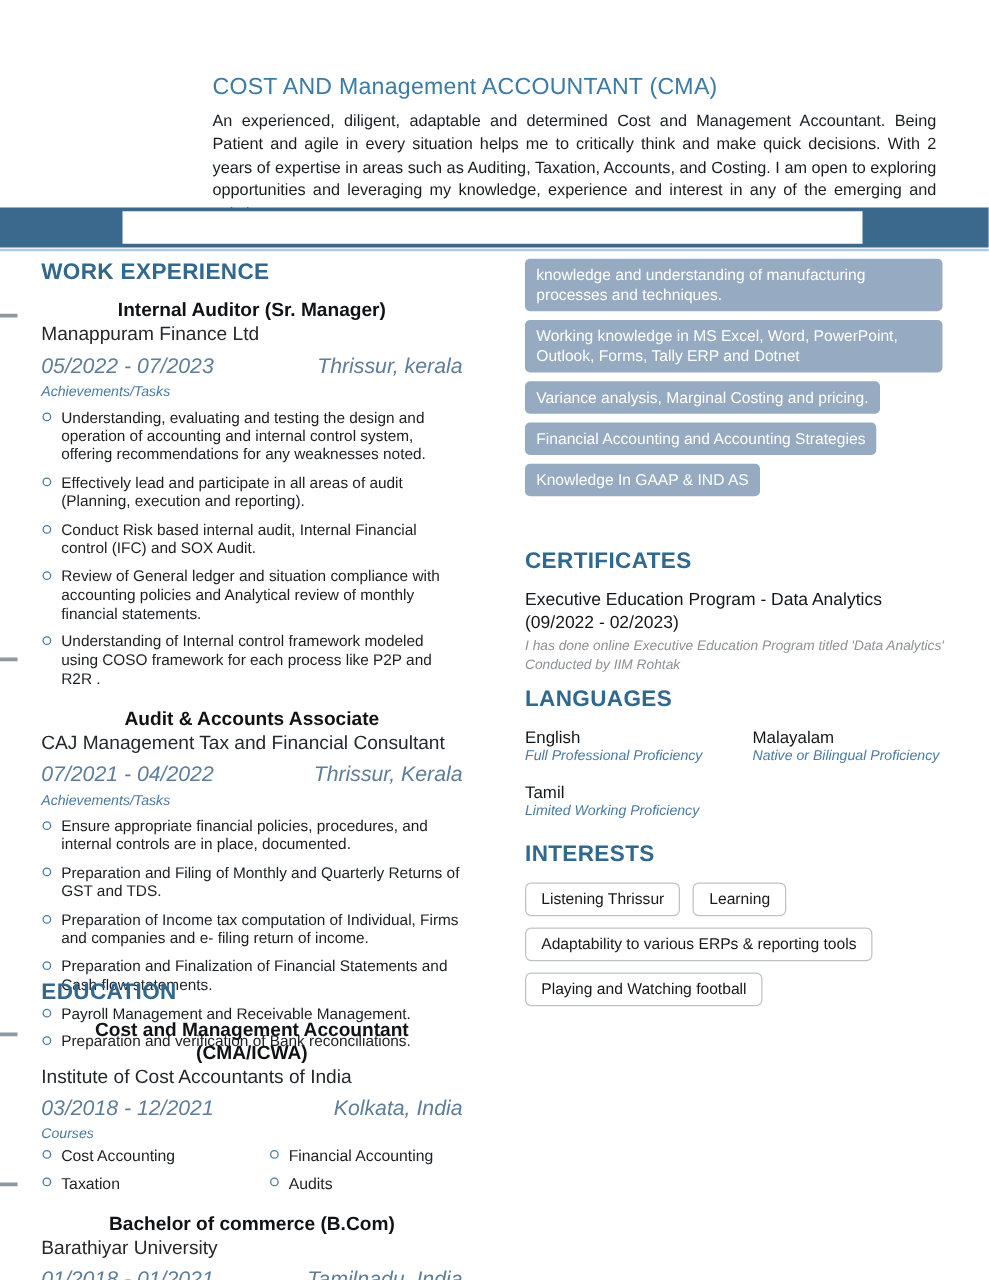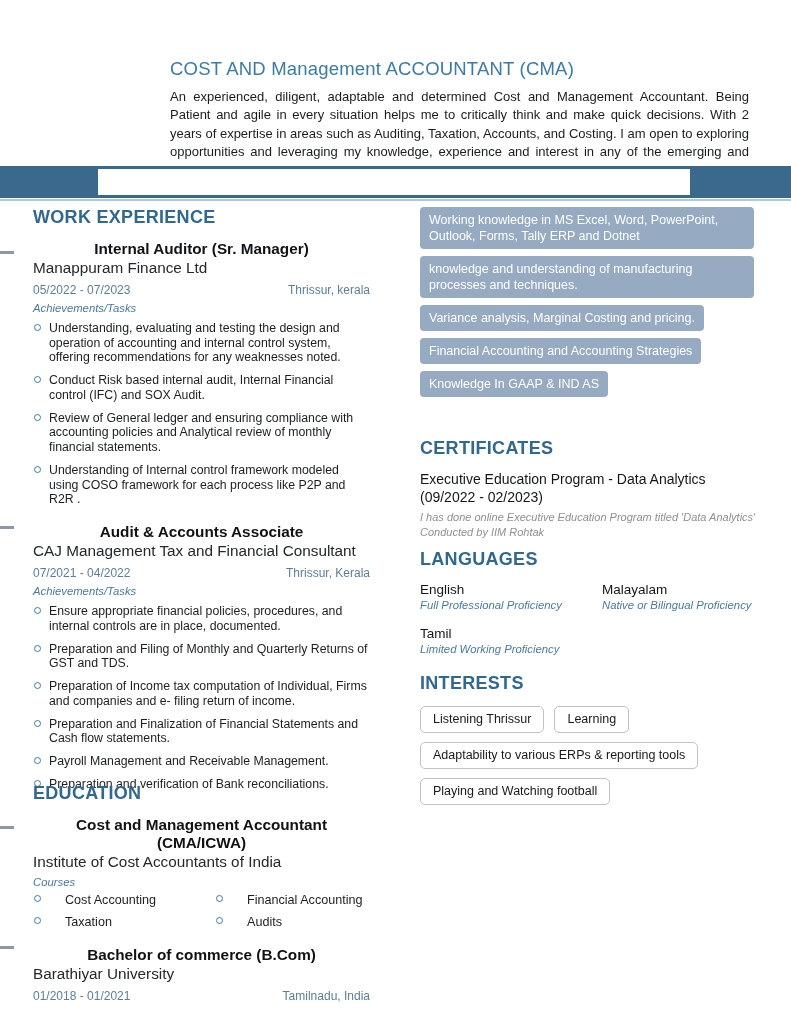--- a/index.html
+++ b/index.html
@@ -23,39 +23,39 @@
   .dash{position:absolute;left:0;width:14px;height:3px;background:#8c98a2;}
   
   .sec{position:absolute;}
   .sec h2{
     font-size:18px;font-weight:700;color:#31688e;letter-spacing:.3px;margin:0 0 12px 0;
   }
   .job-title{font-size:15.3px;font-weight:700;color:#101215;line-height:1.18;text-align:center;}
   .job-company{font-size:15.3px;font-weight:400;color:#24282c;line-height:1.3;}
   .meta-row{
     display:flex;justify-content:space-between;align-items:baseline;
-    font-size:12px;color:#5e7d99;margin-top:5px;
+    font-size:17px;font-style:italic;color:#5e7d99;margin-top:5px;
   }
   .tasks-label{font-size:11.3px;font-style:italic;color:#49799f;margin-top:5px;}
   ul.bullets{list-style:none;margin:7px 0 0 0;padding:0;}
   ul.bullets li{
     display:flex;align-items:flex-start;margin-bottom:8px;
     font-size:12.3px;line-height:1.2;color:#1b1e22;
   }
   .ring{
     flex:0 0 auto;width:5px;height:5px;border:1.6px solid #447aa1;border-radius:50%;
     margin:3px 8px 0 1px;background:#fff;
   }
   .job + .job{margin-top:16px;}
   
   .courses-label{font-size:11.3px;font-style:italic;color:#49799f;margin-top:4px;}
   .courses-grid{
     display:grid;grid-template-columns:182px 1fr;margin-top:4px;row-gap:6px;
   }
-  .course-item{display:flex;align-items:flex-start;font-size:12.6px;color:#1b1e22;line-height:1.3;gap:16px;}
+  .course-item{display:flex;align-items:flex-start;font-size:12.6px;color:#1b1e22;line-height:1.3;}
   .edu-entry + .edu-entry{margin-top:15px;}
   
   .skill-pill{
     display:table;background:#96abc1;color:#ffffff;border-radius:4px;
     font-size:12.5px;line-height:1.28;padding:5px 9px;margin-bottom:7px;max-width:316px;
   }
   
   .cert-title{font-size:14px;color:#131619;line-height:1.28;margin:0;}
   .cert-note{font-size:11px;font-style:italic;color:#8d9094;line-height:1.35;margin-top:3px;}
   
@@ -99,25 +99,29 @@
         <span>Thrissur, kerala</span>
       </div>
       <div class="tasks-label">Achievements/Tasks</div>
       <ul class="bullets">
         <li>
             <span class="ring"></span>
             <span>Understanding, evaluating and testing the design and operation of accounting and internal control system, offering recommendations for any weaknesses noted.</span>
           </li>
         <li>
             <span class="ring"></span>
+            <span>Effectively lead and participate in all areas of audit (Planning, execution and reporting).</span>
+          </li>
+        <li>
+            <span class="ring"></span>
             <span>Conduct Risk based internal audit, Internal Financial control (IFC) and SOX Audit.</span>
           </li>
         <li>
             <span class="ring"></span>
-            <span>Review of General ledger and ensuring compliance with accounting policies and Analytical review of monthly financial statements.</span>
+            <span>Review of General ledger and situation compliance with accounting policies and Analytical review of monthly financial statements.</span>
           </li>
         <li>
             <span class="ring"></span>
             <span>Understanding of Internal control framework modeled using COSO framework for each process like P2P and R2R .</span>
           </li>
       </ul>
     </article>
 
     <article class="job">
       <div class="job-title">Audit &amp; Accounts Associate</div>
@@ -155,20 +159,24 @@
       </ul>
     </article>
   </section>
 
   <section class="sec" style="left:33px;top:783px;width:337px;">
     <h2>EDUCATION</h2>
 
     <article class="edu-entry">
       <div class="job-title">Cost and Management Accountant (CMA/ICWA)</div>
       <div class="job-company">Institute of Cost Accountants of India</div>
+      <div class="meta-row">
+        <span>03/2018 - 12/2021</span>
+        <span>Kolkata, India</span>
+      </div>
       <div class="courses-label">Courses</div>
       <div class="courses-grid">
         <div class="course-item">
             <span class="ring"></span>
             <span>Cost Accounting</span>
           </div>
         <div class="course-item">
             <span class="ring"></span>
             <span>Financial Accounting</span>
           </div>
@@ -187,22 +195,22 @@
       <div class="job-title">Bachelor of commerce (B.Com)</div>
       <div class="job-company">Barathiyar University</div>
       <div class="meta-row">
         <span>01/2018 - 01/2021</span>
         <span>Tamilnadu, India</span>
       </div>
     </article>
   </section>
 
   <section class="sec" style="left:420px;top:207px;width:334px;">
+    <div class="skill-pill">knowledge and understanding of manufacturing processes and techniques.</div>
     <div class="skill-pill">Working knowledge in MS Excel, Word, PowerPoint, Outlook, Forms, Tally ERP and Dotnet</div>
-    <div class="skill-pill">knowledge and understanding of manufacturing processes and techniques.</div>
     <div class="skill-pill">Variance analysis, Marginal Costing and pricing.</div>
     <div class="skill-pill">Financial Accounting and Accounting Strategies</div>
     <div class="skill-pill">Knowledge In GAAP &amp; IND AS</div>
   </section>
 
   <section class="sec" style="left:420px;top:438px;width:350px;">
     <h2>CERTIFICATES</h2>
     <p class="cert-title"><span>Executive Education Program - Data Analytics</span><br><span> (09/2022 - 02/2023)</span></p>
     <div class="cert-note"><span>I has done online Executive Education Program titled 'Data Analytics'</span><br><span>Conducted by IIM Rohtak</span></div>
   </section>

